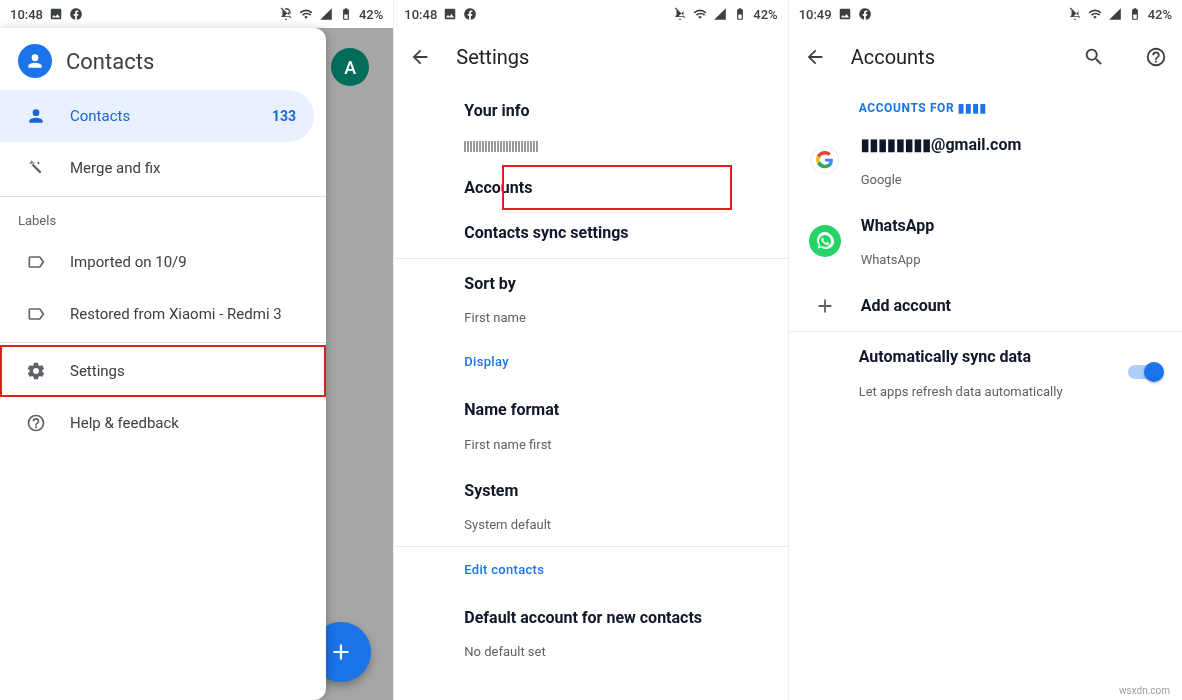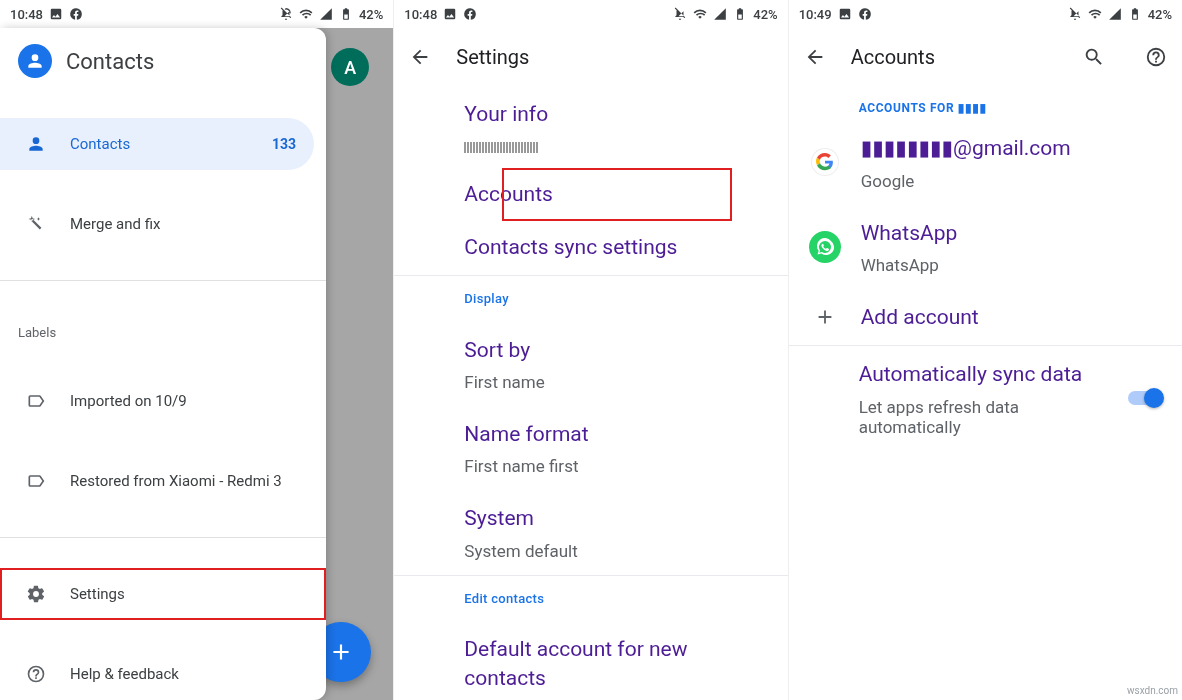--- a/index.html
+++ b/index.html
@@ -11,21 +11,21 @@
   .statusbar { height: 28px; display: flex; align-items: center; justify-content: space-between; padding: 12px 10px; font-size: 13px; font-weight: 500; color: #3c4043; background: #fff; }
   .sb-left, .sb-right { display: flex; align-items: center; gap: 6px; }
   .sb-icon { width: 14px; height: 14px; display: inline-flex; align-items: center; justify-content: center; }
   .sb-icon svg { width: 14px; height: 14px; fill: #3c4043; }
 
   
   .overlay { position: absolute; inset: 28px 0 0 0; background: rgba(0,0,0,.35); }
   .avatar-badge { position: absolute; top: 48px; right: 24px; width: 38px; height: 38px; border-radius: 50%; background: #006d5b; color: #fff; display: flex; align-items: center; justify-content: center; font-weight: 500; font-size: 18px; }
   .fab { position: absolute; bottom: 18px; right: 22px; width: 60px; height: 60px; border-radius: 50%; background: #1a73e8; box-shadow: 0 4px 8px rgba(0,0,0,.3); display: flex; align-items: center; justify-content: center; }
   .fab svg { fill: #fff; width: 26px; height: 26px; }
-  .drawer { position: absolute; top: 28px; left: 0; bottom: 0; width: 326px; background: #fff; box-shadow: 2px 0 8px rgba(0,0,0,.2); border-radius: 0 12px 12px 0; display: flex; flex-direction: column; justify-content: space-between; }
+  .drawer { position: absolute; top: 28px; left: 0; bottom: 0; width: 326px; background: #fff; box-shadow: 2px 0 8px rgba(0,0,0,.2); border-radius: 0 12px 12px 0; display: flex; flex-direction: column; }
   .drawer-header { display: flex; align-items: center; gap: 14px; padding: 16px 18px 12px 18px; }
   .drawer-header .logo { width: 34px; height: 34px; border-radius: 50%; background: #1a73e8; display: flex; align-items: center; justify-content: center; }
   .drawer-header .logo svg { fill: #fff; width: 20px; height: 20px; }
   .drawer-title { font-size: 22px; color: #3c4043; }
   .drawer-item { display: flex; align-items: center; gap: 22px; padding: 0 18px 0 26px; height: 52px; font-size: 15px; color: #3c4043; position: relative; cursor: pointer; }
   .drawer-item .icon { width: 22px; display: flex; color: #5f6368; }
   .drawer-item .icon svg { width: 20px; height: 20px; fill: currentColor; }
   .drawer-item.active { background: #e8f0fe; color: #1967d2; border-radius: 0 28px 28px 0; margin-right: 12px; }
   .drawer-item.active .icon { color: #1967d2; }
   .drawer-item .count { margin-left: auto; color: #1967d2; font-weight: 700; font-size: 14px; }
@@ -37,38 +37,38 @@
   .appbar { display: flex; align-items: center; gap: 24px; height: 58px; padding: 0 14px; }
   .appbar .title { font-size: 20px; color: #202124; }
   .appbar .nav-icon, .appbar .action-icon { width: 24px; height: 24px; display: flex; align-items: center; justify-content: center; cursor: pointer; }
   .appbar .nav-icon svg, .appbar .action-icon svg { width: 22px; height: 22px; fill: #3c4043; }
   .appbar .spacer { flex: 1; }
 
   .list { flex: 1; overflow: hidden; }
   .list-row { padding: 14px 20px 14px 70px; position: relative; cursor: pointer; }
   .list-row.with-icon { padding-left: 72px; }
   .list-row .leading { position: absolute; left: 18px; top: 50%; transform: translateY(-50%); width: 36px; height: 36px; display: flex; align-items: center; justify-content: center; }
-  .list-row .primary { font-size: 21px; color: #4c1d95; line-height: 1.35; }
-  .list-row .secondary { font-size: 17px; color: #5f6368; margin-top: 8px; }
+  .list-row .primary { font-size: 16px; color: #0f172a; line-height: 1.35; font-weight: bold; }
+  .list-row .secondary { font-size: 13px; color: #5f6368; margin-top: 16px; }
   .list-row.header .primary { color: #1a73e8; font-size: 13px; font-weight: 500; letter-spacing: .3px; }
   .list-row.accounts-for .primary { color: #1a73e8; font-size: 12px; font-weight: 700; letter-spacing: .6px; }
   .list-divider { height: 1px; background: #e8eaed; }
   .row-highlight { border: 2.5px solid #e02020; margin: -2px 20px -2px 58px; }
 
   
   .g-logo { width: 28px; height: 28px; border-radius: 50%; background: #fff; box-shadow: 0 0 0 1px #eee inset; display:flex;align-items:center;justify-content:center; }
   .wa-logo { width: 32px; height: 32px; border-radius: 50%; background: #25d366; display:flex;align-items:center;justify-content:center; }
   .wa-logo svg { fill: #fff; width: 18px; height: 18px; }
 
   
   .switch { position: absolute; right: 18px; top: 50%; transform: translateY(-50%); width: 36px; height: 20px; }
   .switch-track { width: 34px; height: 14px; border-radius: 10px; background: #aecbfa; position: absolute; top: 3px; }
   .switch-thumb { position: absolute; right: 0; top: 0; width: 20px; height: 20px; border-radius: 50%; background: #1a73e8; box-shadow: 0 1px 3px rgba(0,0,0,.3); }
 
-  .watermark { position: absolute; right: 4px; bottom: 4px; font-size: 10px; color: #9aa0a6; }
+  .watermark { position: absolute; right: 12px; bottom: 4px; font-size: 10px; color: #9aa0a6; }
   .redacted { display:inline-block; height: 11px; width: 74px; background: repeating-linear-gradient(90deg,#333 0 2px,#fff 2px 3px); vertical-align: middle; opacity:.5; }
 </style>
 </head>
 <body>
 
 <div class="phone">
   <div class="statusbar">
     <div class="sb-left">
       <span>10:48</span>
       <span class="sb-icon">
@@ -241,26 +241,26 @@
     <div class="list-row" style="position:relative; padding-top:10px; padding-bottom:10px;">
       <div class="primary">Accounts</div>
       <div class="row-highlight" style="position:absolute; inset:0 36px 0 50px;"></div>
     </div>
 
     <div class="list-row">
       <div class="primary">Contacts sync settings</div>
     </div>
     <div class="list-divider"></div>
 
+    <div class="list-row">
+      <div class="primary">Sort by</div>
+      <div class="secondary">First name</div>
+    </div>
     <div class="list-row header">
       <div class="primary">Display</div>
-    </div>
-    <div class="list-row">
-      <div class="primary">Sort by</div>
-      <div class="secondary">First name</div>
     </div>
     <div class="list-row">
       <div class="primary">Name format</div>
       <div class="secondary">First name first</div>
     </div>
     <div class="list-row">
       <div class="primary">System</div>
       <div class="secondary">System default</div>
     </div>
     <div class="list-divider"></div>

